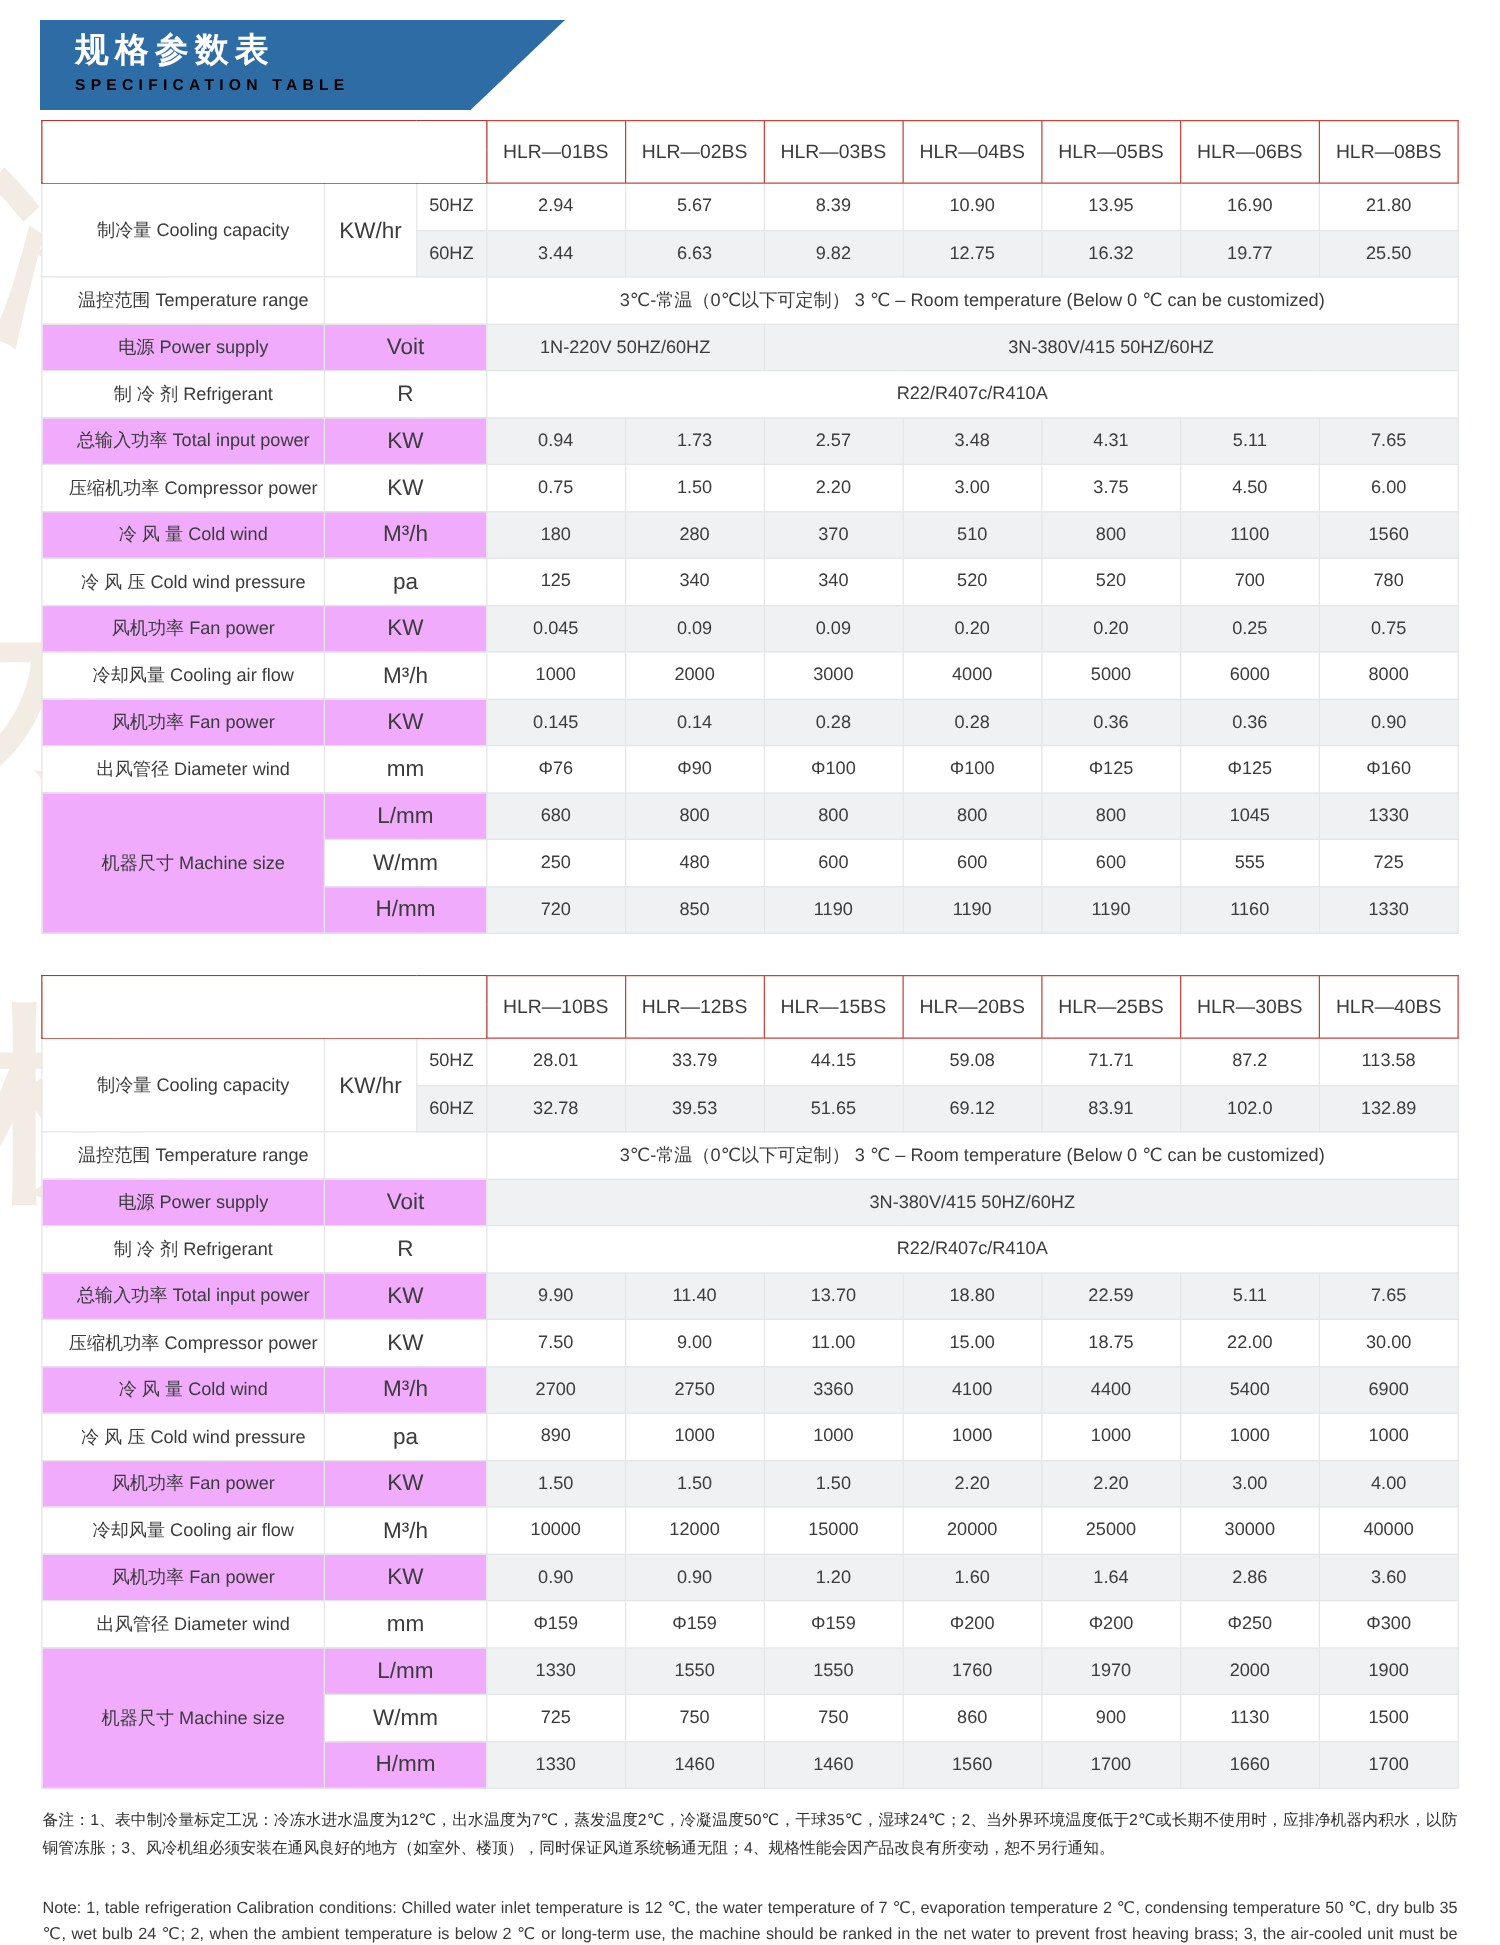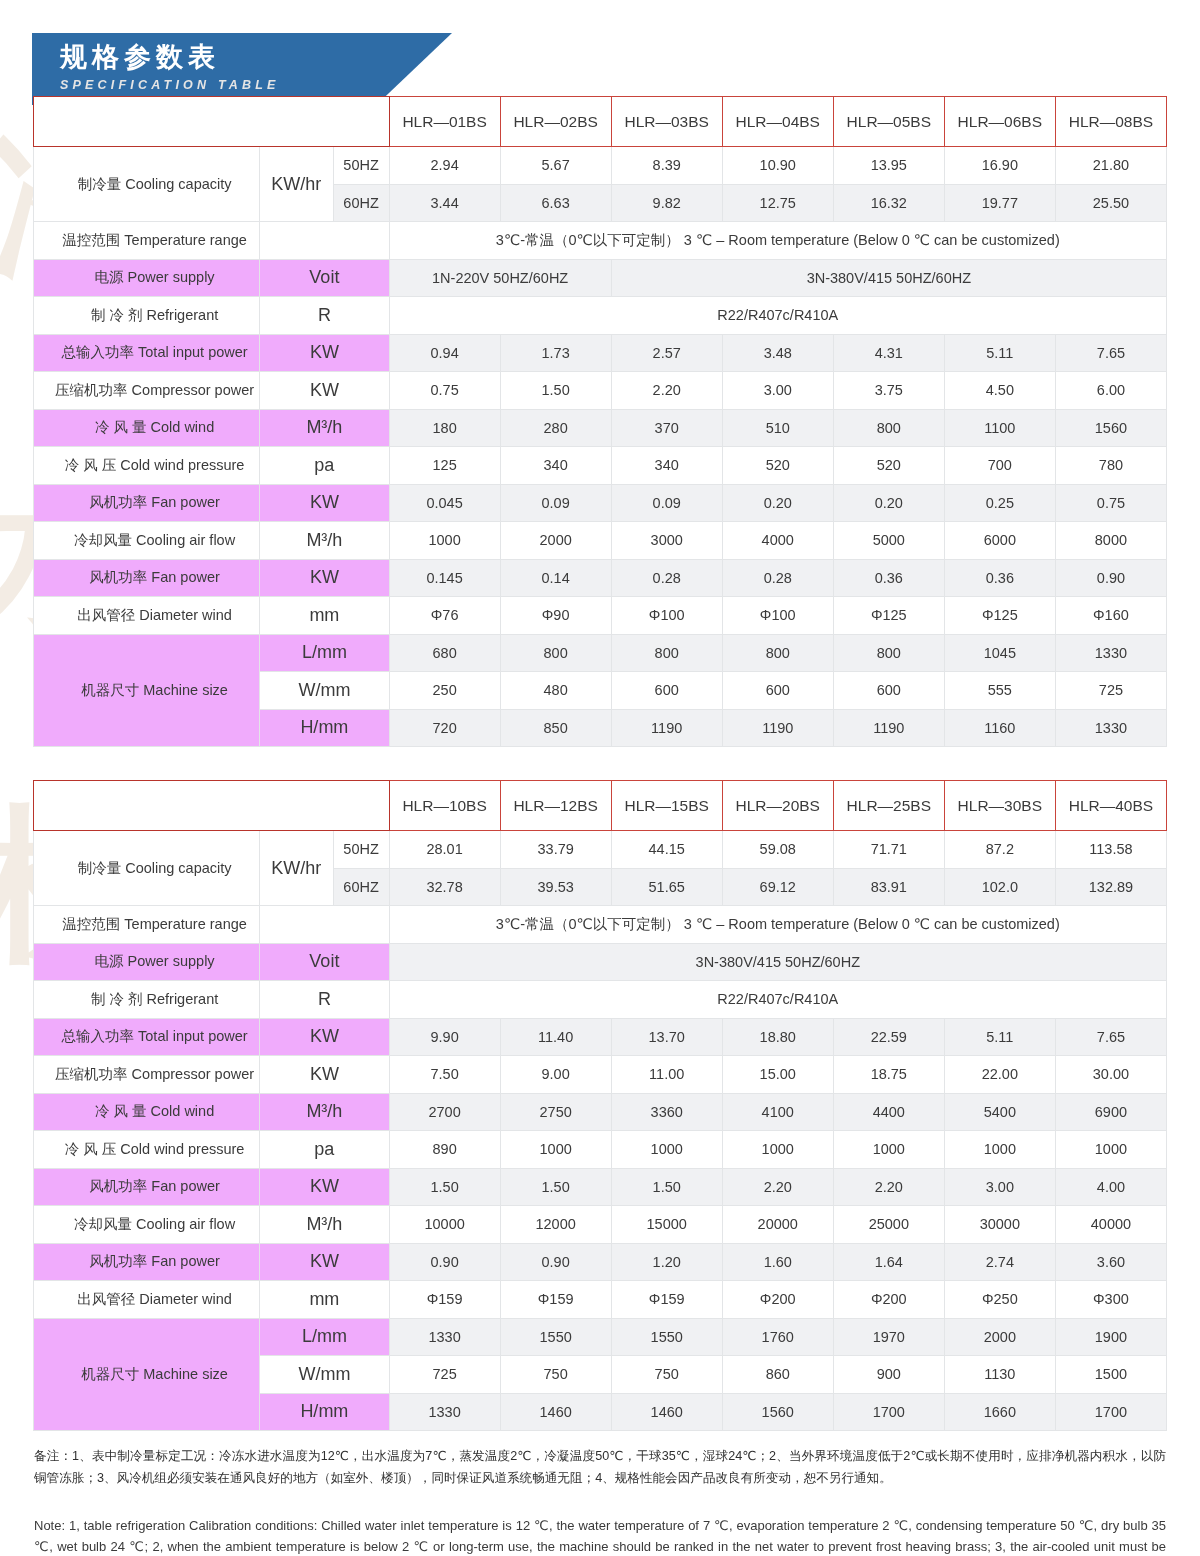--- a/index.html
+++ b/index.html
@@ -32,42 +32,41 @@
   .wm3 { left: -20px; top: 800px; }
 
   
   .banner-wrap {
     position: relative;
     height: 96px;
     z-index: 3;
   }
   .banner {
     position: absolute;
-    left: 32px; top: 33px;
+    left: 32px; top: 16px;
     width: 420px; height: 72px;
     background: #2e6ca6;
     clip-path: polygon(0 0, 100% 0, 82% 100%, 0 100%);
     padding: 8px 0 0 28px;
   }
   .banner-cn {
     color: #ffffff;
     font-size: 27px;
     font-weight: bold;
     letter-spacing: 5px;
     line-height: 1.25;
     white-space: nowrap;
   }
   .banner-en {
-    color: #e5e5e5;
+    color: #000000;
     font-size: 12.5px;
     font-weight: bold;
     letter-spacing: 4.2px;
     margin-top: 3px;
     white-space: nowrap;
-    font-style: italic;
   }
 
   
   .tbl-wrap { position: relative; z-index: 3; padding: 0 33px; }
   table.spec {
     width: 1134px;
     border-collapse: collapse;
     table-layout: fixed;
     font-size: 14.5px;
   }
@@ -528,21 +527,21 @@
   </tr>
 
   <tr class="alt">
     <td class="param">风机功率 Fan power</td>
     <td class="unit" colspan="2">KW</td>
     <td>0.90</td>
     <td>0.90</td>
     <td>1.20</td>
     <td>1.60</td>
     <td>1.64</td>
-    <td>2.74</td>
+    <td>2.86</td>
     <td>3.60</td>
   </tr>
 
   <tr>
     <td class="param">出风管径 Diameter wind</td>
     <td class="unit" colspan="2">mm</td>
     <td>Φ159</td>
     <td>Φ159</td>
     <td>Φ159</td>
     <td>Φ200</td>

